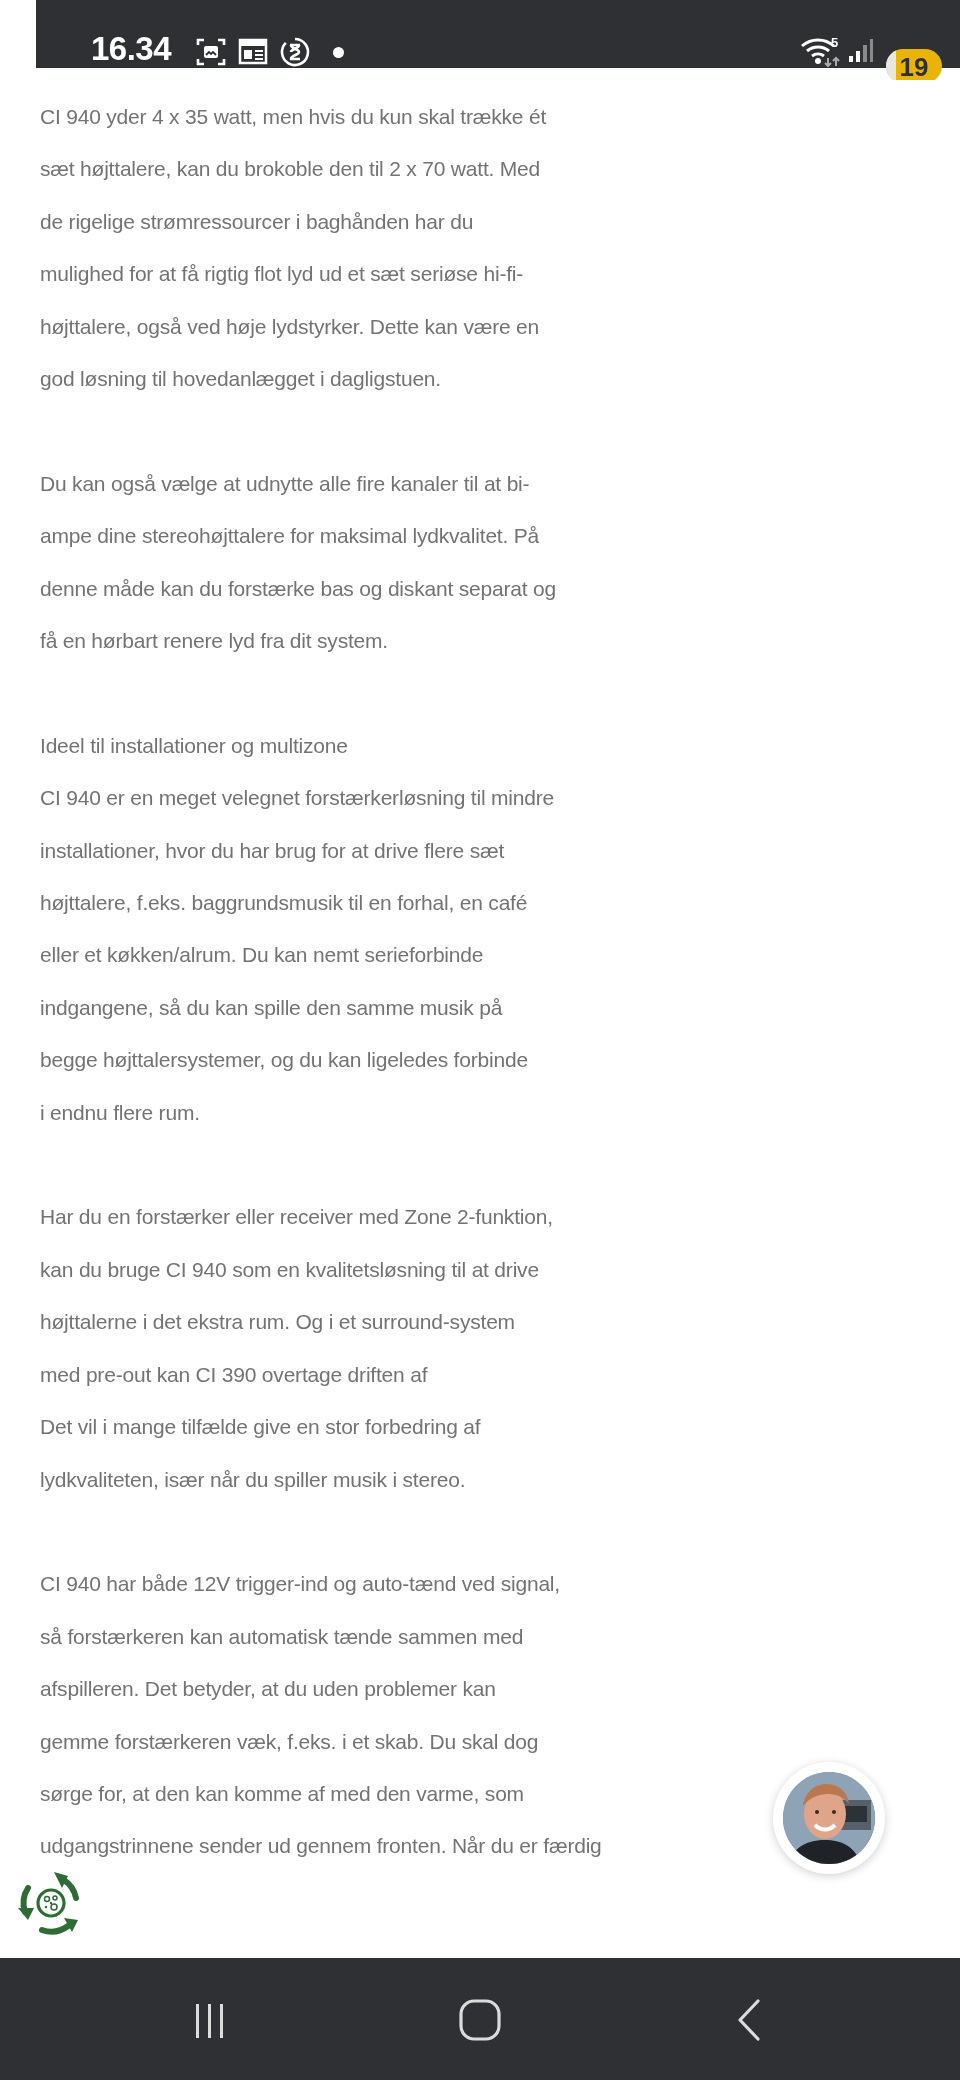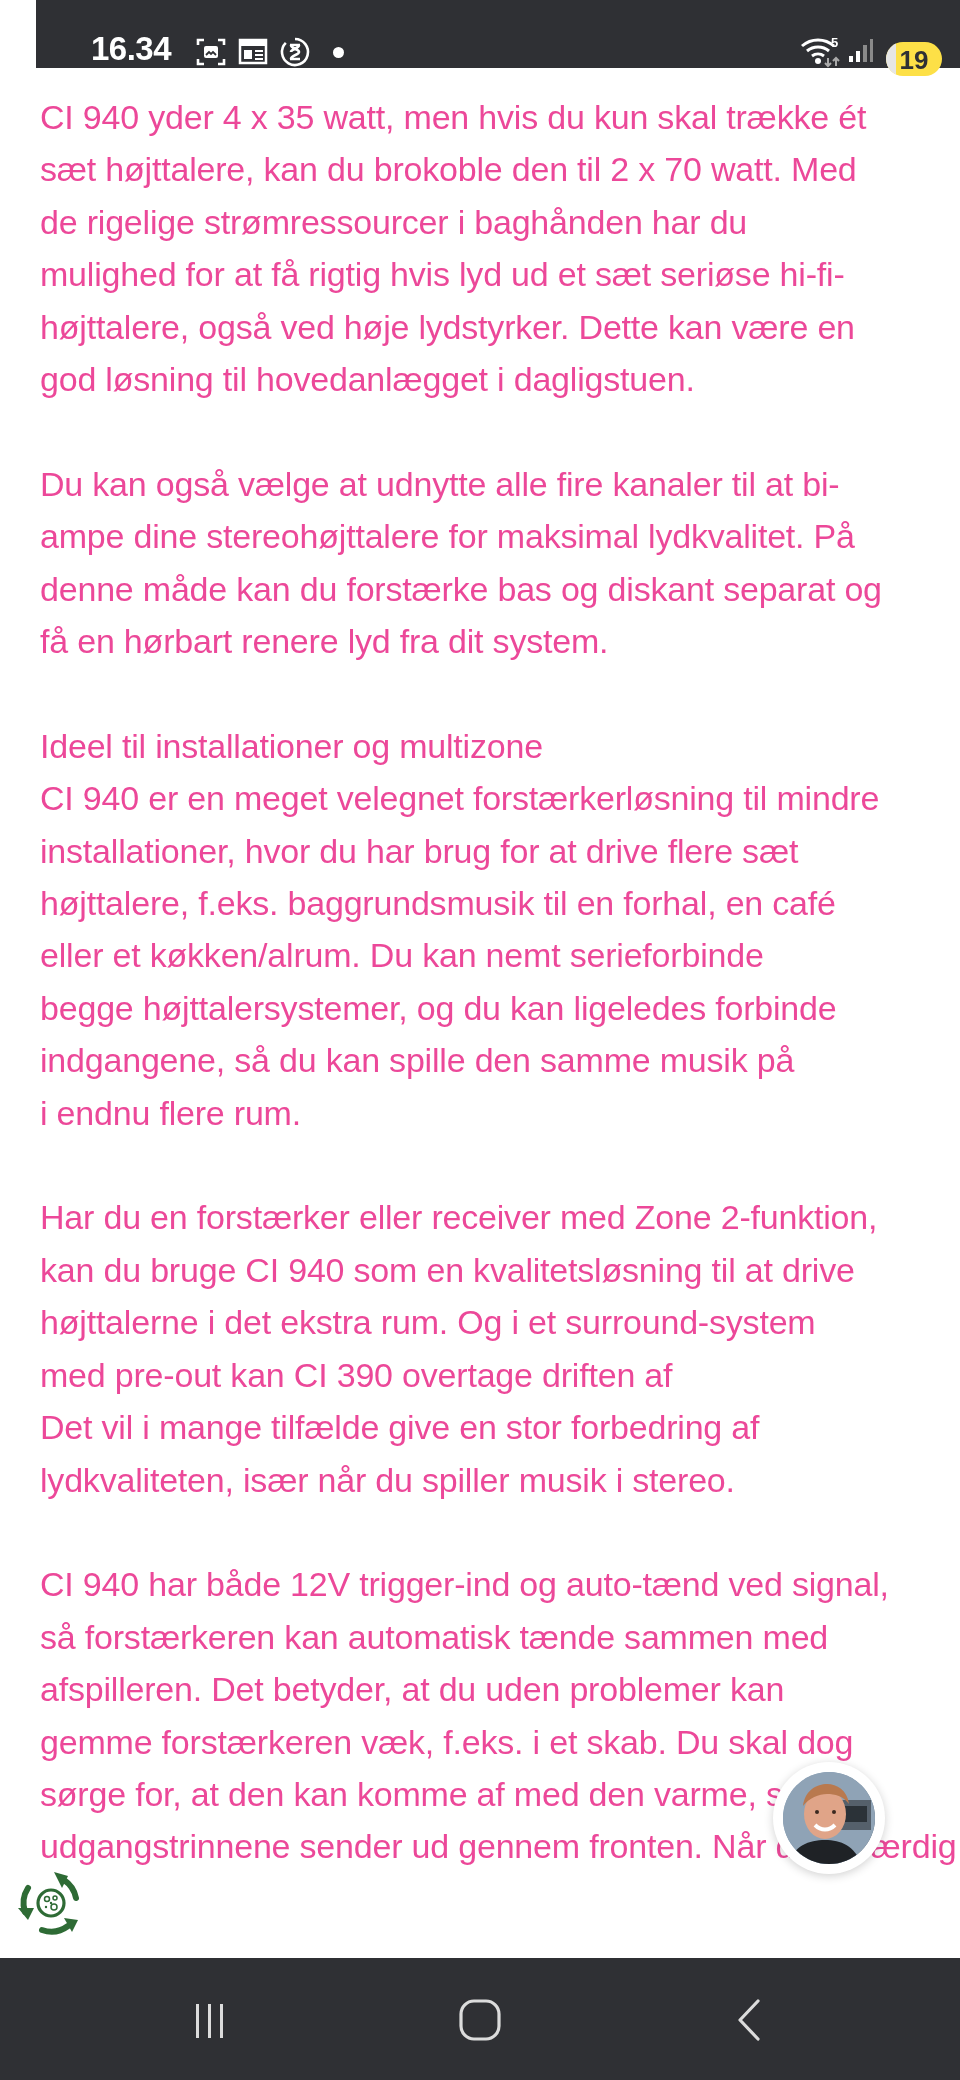--- a/index.html
+++ b/index.html
@@ -1,25 +1,25 @@
 <!DOCTYPE html>
 <html><head>
 <meta charset="utf-8">
 <style>
   html, body { margin:0; padding:0; }
   body { width:960px; height:2080px; overflow:hidden; background:#ffffff; position:relative; font-family:"Liberation Sans", sans-serif; }
   .status-bar { position:absolute; top:0; left:0; width:960px; height:68px; background:#2f3034; color:#fff;margin-left:36px; }
   .status-bar .time { position:absolute; left:55px; top:30px; font-size:33px; font-weight:bold; letter-spacing:-0.5px; font-family:"Liberation Sans", sans-serif; }
   .status-bar .sicon { position:absolute; top:36px; }
   .status-bar .dot { position:absolute; left:297px; top:47px; width:11px; height:11px; border-radius:50%; background:#fff; }
-  .battery { position:absolute; left:850px; top:42px; width:56px; height:34px; border-radius:17px; background:#fde047; overflow:hidden; }
+  .battery { position:absolute; left:850px; top:49px; width:56px; height:34px; border-radius:17px; background:#eab308; overflow:hidden; }
   .battery .fill { position:absolute; left:0; top:0; width:10px; height:34px; background:#e6e6e6; }
   .battery .pct { position:absolute; left:0; width:56px; text-align:center; top:3px; font-size:26px; font-weight:bold; color:#2f3034; }
   .content { position:absolute; top:80px; left:0; width:960px; height:1878px; overflow:hidden; background:#fff; }
-  .article { position:absolute; left:40px; top:11px; width:890px; font-size:34px; line-height:52.4px; color:#ec4899; letter-spacing:-0.2px; }
+  .article { position:absolute; left:40px; top:11px; width:890px; font-size:21px; line-height:52.4px; color:#737373; letter-spacing:-0.2px; }
   .article p { margin:0 0 52.4px 0; }
   .article .line { display:block; white-space:nowrap; }
   .avatar-wrap { position:absolute; left:773px; top:1762px; width:112px; height:112px; border-radius:50%; background:#fff; box-shadow:0 2px 10px rgba(0,0,0,0.18); }
   .avatar { position:absolute; left:10px; top:10px; width:92px; height:92px; border-radius:50%; overflow:hidden; background:linear-gradient(135deg,#9fb3c8 0%,#6f8aa3 45%,#3b4752 100%); }
   .eco-icon { position:absolute; left:14px; top:1866px; width:74px; height:74px; }
   .nav-bar { position:absolute; top:1958px; left:0; width:960px; height:122px; background:#2f3034; }
   .nav-btn { position:absolute; top:34px; width:80px; height:56px; display:flex; align-items:center; justify-content:center; }
 </style>
 </head>
 <body>
@@ -76,38 +76,38 @@
     <span class="pct">19</span>
   </div>
 </div>
 
 <div class="content">
   <div class="article">
     <p>
       <span class="line">CI 940 yder 4 x 35 watt, men hvis du kun skal trække ét</span>
       <span class="line">sæt højttalere, kan du brokoble den til 2 x 70 watt. Med</span>
       <span class="line">de rigelige strømressourcer i baghånden har du</span>
-      <span class="line">mulighed for at få rigtig hvis lyd ud et sæt seriøse hi-fi-</span>
+      <span class="line">mulighed for at få rigtig flot lyd ud et sæt seriøse hi-fi-</span>
       <span class="line">højttalere, også ved høje lydstyrker. Dette kan være en</span>
       <span class="line">god løsning til hovedanlægget i dagligstuen.</span>
     </p>
     <p>
       <span class="line">Du kan også vælge at udnytte alle fire kanaler til at bi-</span>
       <span class="line">ampe dine stereohøjttalere for maksimal lydkvalitet. På</span>
       <span class="line">denne måde kan du forstærke bas og diskant separat og</span>
       <span class="line">få en hørbart renere lyd fra dit system.</span>
     </p>
     <p>
       <span class="line">Ideel til installationer og multizone</span>
       <span class="line">CI 940 er en meget velegnet forstærkerløsning til mindre</span>
       <span class="line">installationer, hvor du har brug for at drive flere sæt</span>
       <span class="line">højttalere, f.eks. baggrundsmusik til en forhal, en café</span>
       <span class="line">eller et køkken/alrum. Du kan nemt serieforbinde</span>
+      <span class="line">indgangene, så du kan spille den samme musik på</span>
       <span class="line">begge højttalersystemer, og du kan ligeledes forbinde</span>
-      <span class="line">indgangene, så du kan spille den samme musik på</span>
       <span class="line">i endnu flere rum.</span>
     </p>
     <p>
       <span class="line">Har du en forstærker eller receiver med Zone 2-funktion,</span>
       <span class="line">kan du bruge CI 940 som en kvalitetsløsning til at drive</span>
       <span class="line">højttalerne i det ekstra rum. Og i et surround-system</span>
       <span class="line">med pre-out kan CI 390 overtage driften af</span>
       <span class="line">Det vil i mange tilfælde give en stor forbedring af</span>
       <span class="line">lydkvaliteten, især når du spiller musik i stereo.</span>
     </p>

